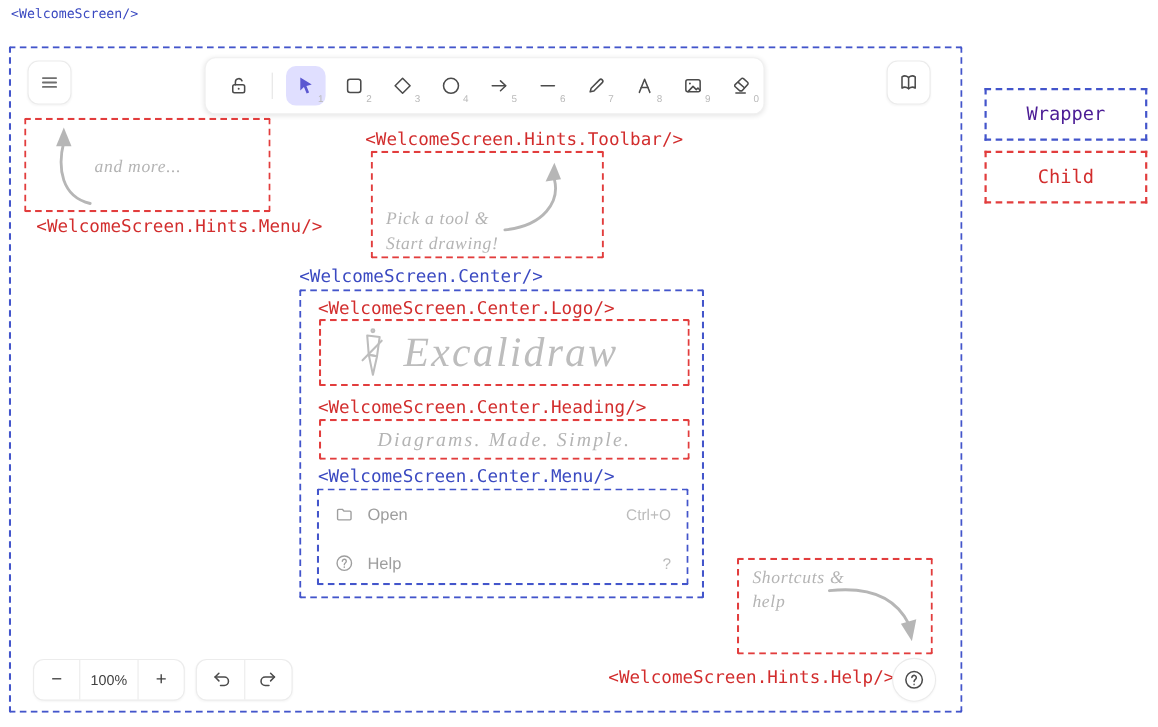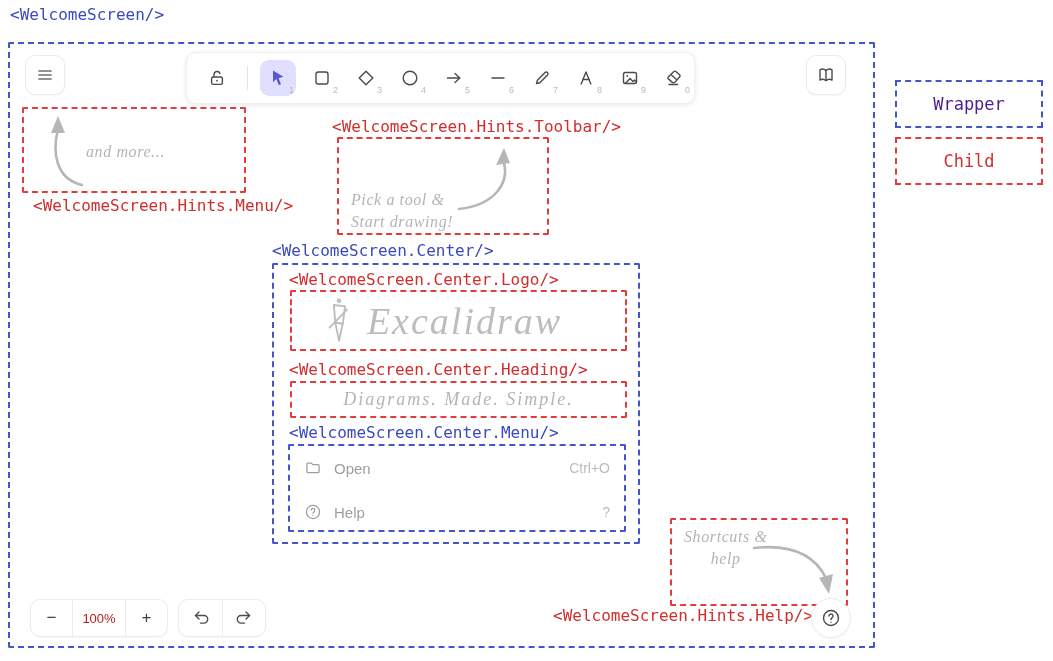--- a/index.html
+++ b/index.html
@@ -11,21 +11,21 @@
   .abs { position: absolute; }
 
   
   .code-label {
     position: absolute;
     font-family: "DejaVu Sans Mono", monospace;
     font-size: 16px; line-height: 1.1; white-space: nowrap;
   }
   .code-label.blue { color: #3a49c1; }
   .code-label.red  { color: #d22d2d; }
-  .code-label.root { font-size: 16px; text-align: right; }
+  .code-label.root { font-size: 12px; text-align: right; }
 
   
   .wrap-box { position: absolute; border: 2px dashed #4355cb; border-radius: 2px; }
   .child-box { position: absolute; border: 2px dashed #e23d3d; border-radius: 2px; }
 
   
   .hand {
     font-family: "Liberation Serif", serif; font-style: italic;
     color: #b4b4b4; font-size: 16px; line-height: 1.35; letter-spacing: 0.6px;
     white-space: nowrap;
@@ -74,21 +74,21 @@
 
   
   .zoom-group {
     position: absolute; left: 30px; top: 599px; width: 138px; height: 38px;
     background: #fff; border: 1px solid #ececec; border-radius: 10px;
     box-shadow: 0 1px 2px rgba(0,0,0,0.04);
     display: flex; align-items: stretch;
   }
   .zoom-cell { display: flex; align-items: center; justify-content: center; cursor: pointer; color: #3f3f3f; font-size: 17px; }
   .zoom-cell.minus, .zoom-cell.plus { width: 41px; }
-  .zoom-cell.value { flex: 1; border-left: 1px solid #ececec; border-right: 1px solid #ececec; color: #b91c1c; font-size: 13px; }
+  .zoom-cell.value { flex: 1; border-left: 1px solid #ececec; border-right: 1px solid #ececec; color: #404040; font-size: 13px; }
   .undo-group {
     position: absolute; left: 178px; top: 599px; width: 88px; height: 38px;
     background: #fff; border: 1px solid #ececec; border-radius: 10px;
     box-shadow: 0 1px 2px rgba(0,0,0,0.04);
     display: flex; align-items: stretch;
   }
   .undo-cell { width: 50%; display: flex; align-items: center; justify-content: center; cursor: pointer; }
   .undo-cell + .undo-cell { border-left: 1px solid #ececec; }
 
   
@@ -288,21 +288,21 @@
         <circle cx="10" cy="10" r="7.3"></circle>
         <path d="M8 8 a2 2 0 1 1 3.2 1.6 c-.8.6 -1.2 1 -1.2 1.9"></path>
         <circle cx="10" cy="14" r="0.8" fill="#9e9e9e" stroke="none"></circle>
       </g>
     </svg>
     <span class="mi-label">Help</span>
     <span class="mi-short">?</span>
   </div>
 </div>
 
-<div class="child-box" style="left:670px; top:518px; width:178px; height:88px;text-align:center;">
+<div class="child-box" style="left:670px; top:507px; width:178px; height:88px;">
   <div class="hand abs" style="left:12px; top:6px; font-size:16px;">
     <div>Shortcuts &amp;</div>
     <div>help</div>
   </div>
   <svg class="abs" style="left:76px; top:16px;" width="96" height="66" viewBox="0 0 96 66">
     <path d="M6 12 C42 8 66 18 78 42" stroke="#b6b6b6" stroke-width="2.6" fill="none" stroke-linecap="round"></path>
     <polygon points="71,42 85,38 81,58" fill="#b6b6b6"></polygon>
   </svg>
 </div>
 <div class="code-label red" style="left:553px; top:607px;">&lt;WelcomeScreen.Hints.Help/&gt;</div>

